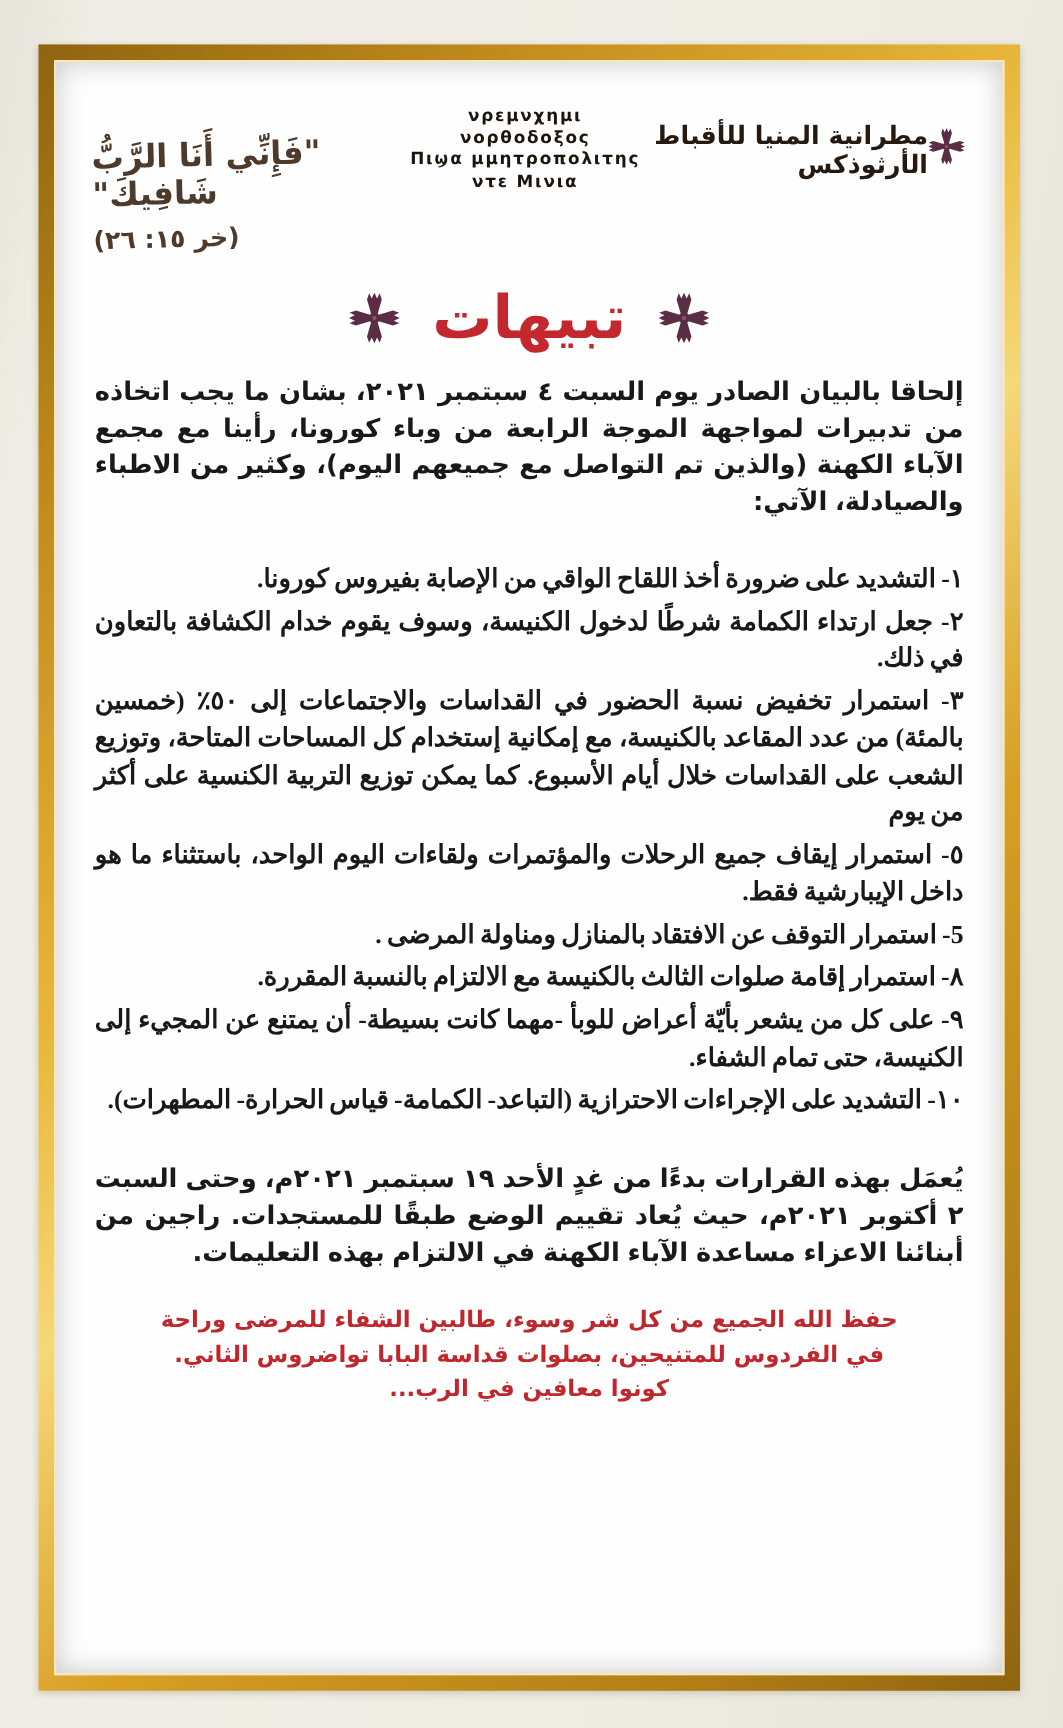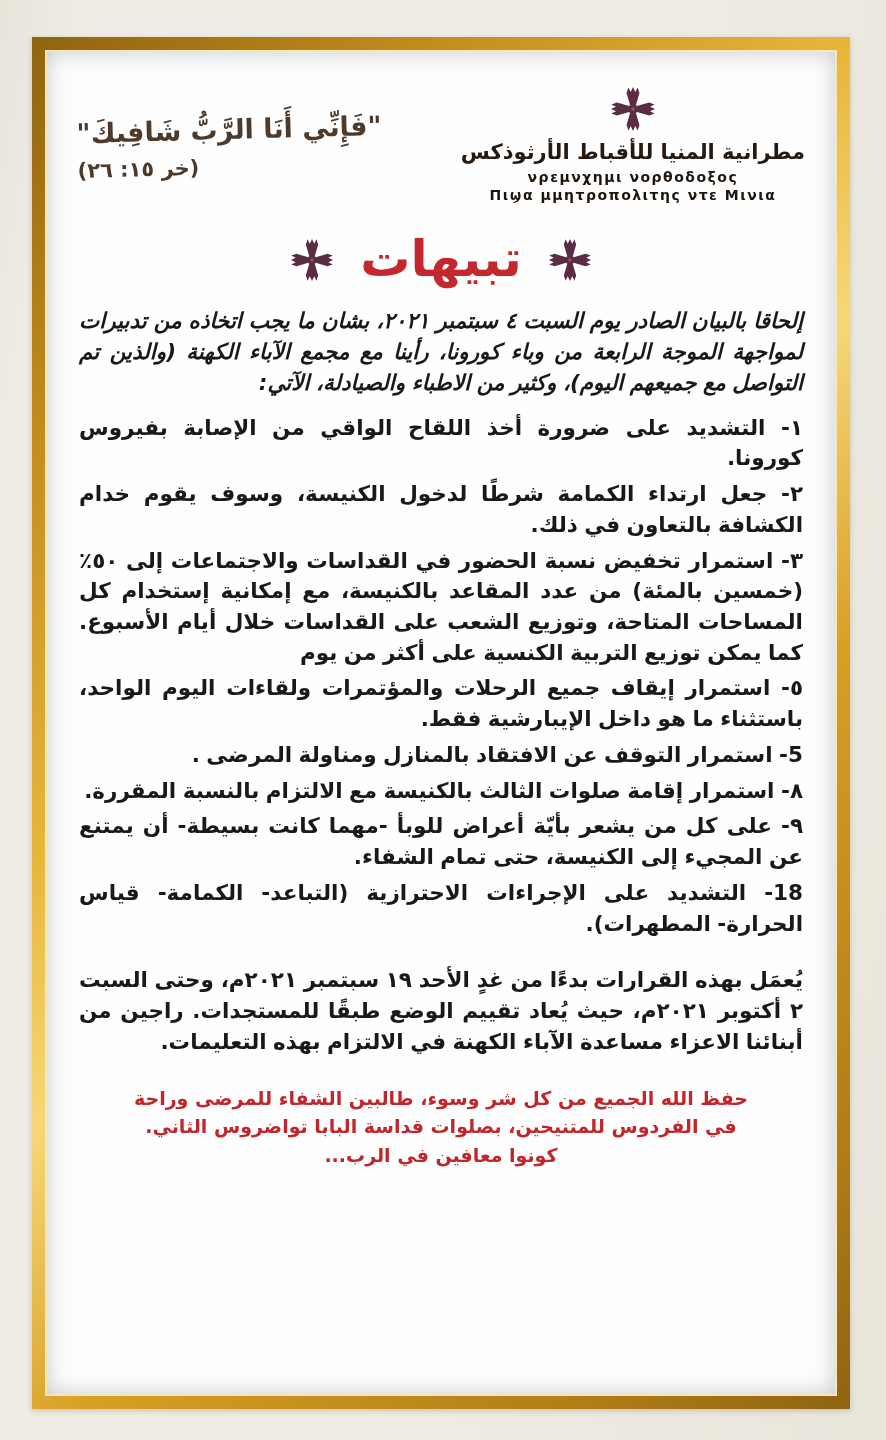--- a/index.html
+++ b/index.html
@@ -20,37 +20,37 @@
     border:2px solid #f4e7bd;
     box-shadow:inset 0 0 22px rgba(110,110,115,.38);
     padding:26px 30px 18px 30px;
     overflow:hidden;
   }
   
   .header{display:flex;justify-content:space-between;align-items:flex-start;margin-top:8px;}
   .verse{direction:rtl;text-align:left;color:#4e3a2b;margin-top:28px;margin-right:12px;transform:rotate(-1.5deg);}
   .verse-line{font-size:27px;font-weight:bold;letter-spacing:0;}
   .verse-ref{font-size:21px;font-weight:bold;margin-top:10px;}
-  .logo{display:flex;flex-direction:column;align-items:center;margin-left:40px;margin-top:-2px;}
+  .logo{display:flex;flex-direction:row;align-items:center;margin-left:40px;margin-top:-2px;}
   .logo .cross{width:46px;height:50px;}
   .logo-arabic{font-size:21px;font-weight:bold;color:#26190f;margin-top:6px;letter-spacing:-0.5px;}
   .logo-coptic{direction:ltr;font-size:14px;font-weight:bold;color:#1d140c;letter-spacing:1.5px;line-height:1.3;text-align:center;margin-top:4px;}
   
-  .title-row{display:flex;justify-content:center;align-items:flex-end;gap:26px;margin-top:30px;margin-bottom:22px;}
+  .title-row{display:flex;justify-content:center;align-items:center;gap:26px;margin-top:30px;margin-bottom:22px;}
   .title-row .cross{width:44px;height:48px;}
   .doc-title{color:#c3282e;font-size:50px;font-weight:bold;line-height:1;}
   
   .para{
     color:#191919;font-size:21.5px;font-weight:bold;line-height:1.43;
     text-align:justify;text-align-last:right;direction:rtl;margin:0 2px;
     word-spacing:-1px;
   }
-  .intro{margin-bottom:14px;font-style:italic;}
-  .items .para{margin-bottom:5px;}
-  .closing{margin-top:26px;}
+  .intro{margin-bottom:32px;}
+  .items .para{margin-bottom:5px;font-family:Liberation Serif, serif;}
+  .closing{margin-top:36px;}
   .blessing{
     color:#c0272d;text-align:center;text-align-last:center;
     font-size:19px;font-weight:bold;line-height:1.5;
     margin:26px 50px 0 50px;direction:rtl;
   }
   .blessing-tail{margin-top:0;text-align:center;}
   svg.defs{position:absolute;width:0;height:0;}
 </style>
 </head>
 <body>
@@ -101,21 +101,21 @@
     <p class="para intro">إلحاقا بالبيان الصادر يوم السبت ٤ سبتمبر ٢٠٢١، بشان ما يجب اتخاذه من تدبيرات لمواجهة الموجة الرابعة من وباء كورونا، رأينا مع مجمع الآباء الكهنة (والذين تم التواصل مع جميعهم اليوم)، وكثير من الاطباء والصيادلة، الآتي:</p>
 
     <div class="items">
       <p class="para">١- التشديد على ضرورة أخذ اللقاح الواقي من الإصابة بفيروس كورونا.</p>
       <p class="para">٢- جعل ارتداء الكمامة شرطًا لدخول الكنيسة، وسوف يقوم خدام الكشافة بالتعاون في ذلك.</p>
       <p class="para">٣- استمرار تخفيض نسبة الحضور في القداسات والاجتماعات إلى ٥٠٪ (خمسين بالمئة) من عدد المقاعد بالكنيسة، مع إمكانية إستخدام كل المساحات المتاحة، وتوزيع الشعب على القداسات خلال أيام الأسبوع. كما يمكن توزيع التربية الكنسية على أكثر من يوم</p>
       <p class="para">٥- استمرار إيقاف جميع الرحلات والمؤتمرات ولقاءات اليوم الواحد، باستثناء ما هو داخل الإيبارشية فقط.</p>
       <p class="para">5- استمرار التوقف عن الافتقاد بالمنازل ومناولة المرضى .</p>
       <p class="para">٨- استمرار إقامة صلوات الثالث بالكنيسة مع الالتزام بالنسبة المقررة.</p>
       <p class="para">٩- على كل من يشعر بأيّة أعراض للوبأ -مهما كانت بسيطة- أن يمتنع عن المجيء إلى الكنيسة، حتى تمام الشفاء.</p>
-      <p class="para">18- التشديد على الإجراءات الاحترازية (التباعد- الكمامة- قياس الحرارة- المطهرات).</p>
+      <p class="para">١٠- التشديد على الإجراءات الاحترازية (التباعد- الكمامة- قياس الحرارة- المطهرات).</p>
     </div>
 
     <p class="para closing">يُعمَل بهذه القرارات بدءًا من غدٍ الأحد ١٩ سبتمبر ٢٠٢١م، وحتى السبت ٢ أكتوبر ٢٠٢١م، حيث يُعاد تقييم الوضع طبقًا للمستجدات. راجين من أبنائنا الاعزاء مساعدة الآباء الكهنة في الالتزام بهذه التعليمات.</p>
 
     <div class="blessing">
       <div>حفظ الله الجميع من كل شر وسوء، طالبين الشفاء للمرضى وراحة في الفردوس للمتنيحين، بصلوات قداسة البابا تواضروس الثاني.</div>
       <div class="blessing-tail">كونوا معافين في الرب...</div>
     </div>
 
   </div>

